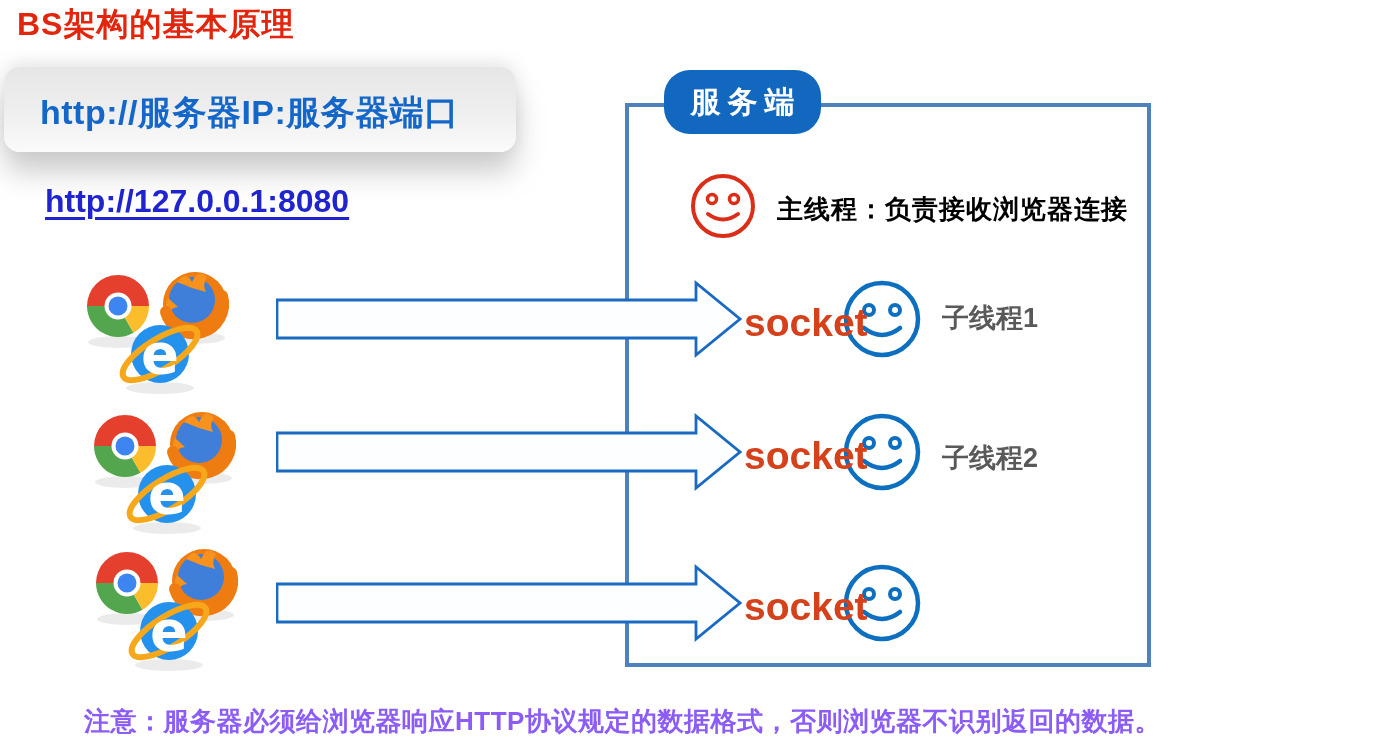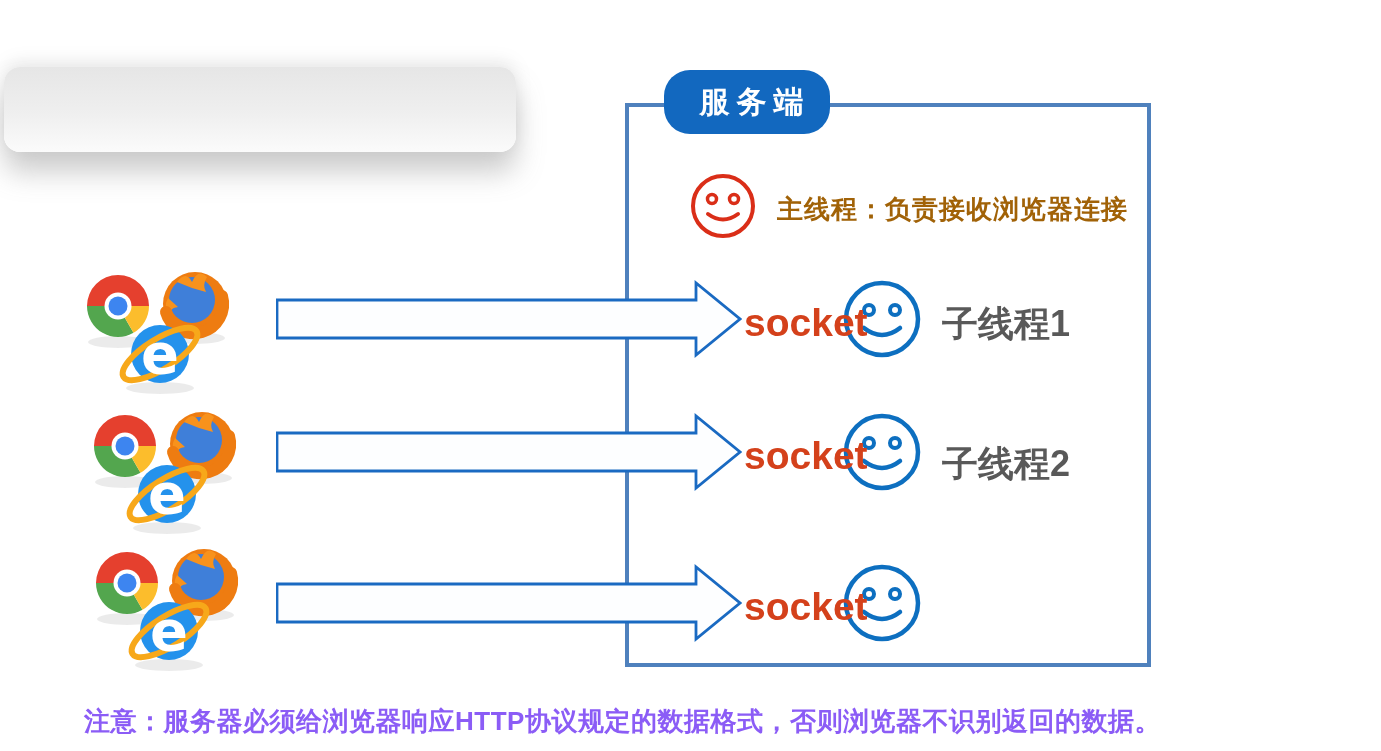--- a/index.html
+++ b/index.html
@@ -51,30 +51,30 @@
     z-index: 1;
   }
   .server-header {
     left: 664px; top: 70px;
     width: 150px; height: 64px;
     background: #1268bf;
     color: #ffffff;
     font-size: 30px; font-weight: bold;
     letter-spacing: 7px;
     display: flex; align-items: center; justify-content: center;
-    padding-left: 16px;
+    padding-left: 7px;
     z-index: 3;
     border-radius: 26px;
   }
 
   .main-thread-icon { left: 688px; top: 171px; width: 70px; height: 70px; z-index: 2; }
   .main-thread-label {
     left: 777px; top: 192px;
     font-size: 26px; font-weight: bold;
-    color: #a16207; letter-spacing: 1px;
+    color: #000000; letter-spacing: 1px;
     z-index: 2;
   }
 
   .cluster { width: 160px; height: 130px; z-index: 2; }
   .cluster-1 { left: 82px;  top: 266px; }
   .cluster-2 { left: 89px;  top: 406px; }
   .cluster-3 { left: 91px;  top: 543px; }
 
   .arrow { width: 466px; height: 78px; z-index: 4; }
   .arrow-1 { left: 276px; top: 280px; }
@@ -88,21 +88,21 @@
   .socket-1 { left: 744px; top: 301px; }
   .socket-2 { left: 744px; top: 434px; }
   .socket-3 { left: 744px; top: 585px; }
 
   .worker-icon { width: 80px; height: 80px; z-index: 2; }
   .worker-1 { left: 842px; top: 279px; }
   .worker-2 { left: 842px; top: 412px; }
   .worker-3 { left: 842px; top: 563px; }
 
   .thread-label {
-    font-size: 36px; font-weight: bold;
+    font-size: 27px; font-weight: bold;
     color: #595959; z-index: 2;
   }
   .thread-1 { left: 942px; top: 300px; }
   .thread-2 { left: 942px; top: 433px; margin-top: 7px; }
   .thread-3 { left: 942px; top: 584px; }
 
   .bottom-note {
     left: 84px; top: 704px;
     font-size: 26px; font-weight: bold;
     color: #8b5cf6; letter-spacing: 0.5px;
@@ -151,23 +151,26 @@
       <circle cx="40" cy="40" r="36" fill="#ffffff" stroke="#0d6fc0" stroke-width="4.5"></circle>
       <circle cx="27" cy="31" r="5" fill="none" stroke="#0d6fc0" stroke-width="4"></circle>
       <circle cx="53" cy="31" r="5" fill="none" stroke="#0d6fc0" stroke-width="4"></circle>
       <path d="M 22 49 Q 40 63 58 49" fill="none" stroke="#0d6fc0" stroke-width="4.5" stroke-linecap="round"></path>
     </g>
   </defs>
 </svg>
 
 <div class="stage">
 
+  <div class="abs page-title">BS架构的基本原理</div>
 
   <div class="abs address-card"></div>
-
+  <div class="abs address-card-text">http://服务器IP:服务器端口</div>
+
+  <a class="abs example-link">http://127.0.0.1:8080</a>
 
   <div class="abs server-rect"></div>
   <div class="abs server-header">服务端</div>
 
   <svg class="abs main-thread-icon" viewBox="0 0 70 70">
     <use href="#sym-smiley-red"></use>
   </svg>
   <div class="abs main-thread-label">主线程：负责接收浏览器连接</div>
 
   <svg class="abs cluster cluster-1" viewBox="0 0 160 130">

